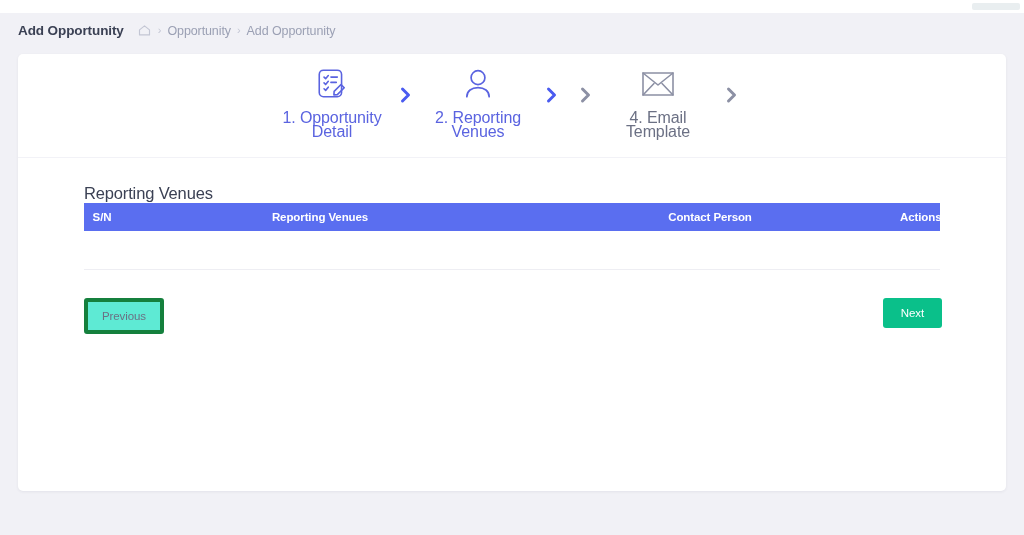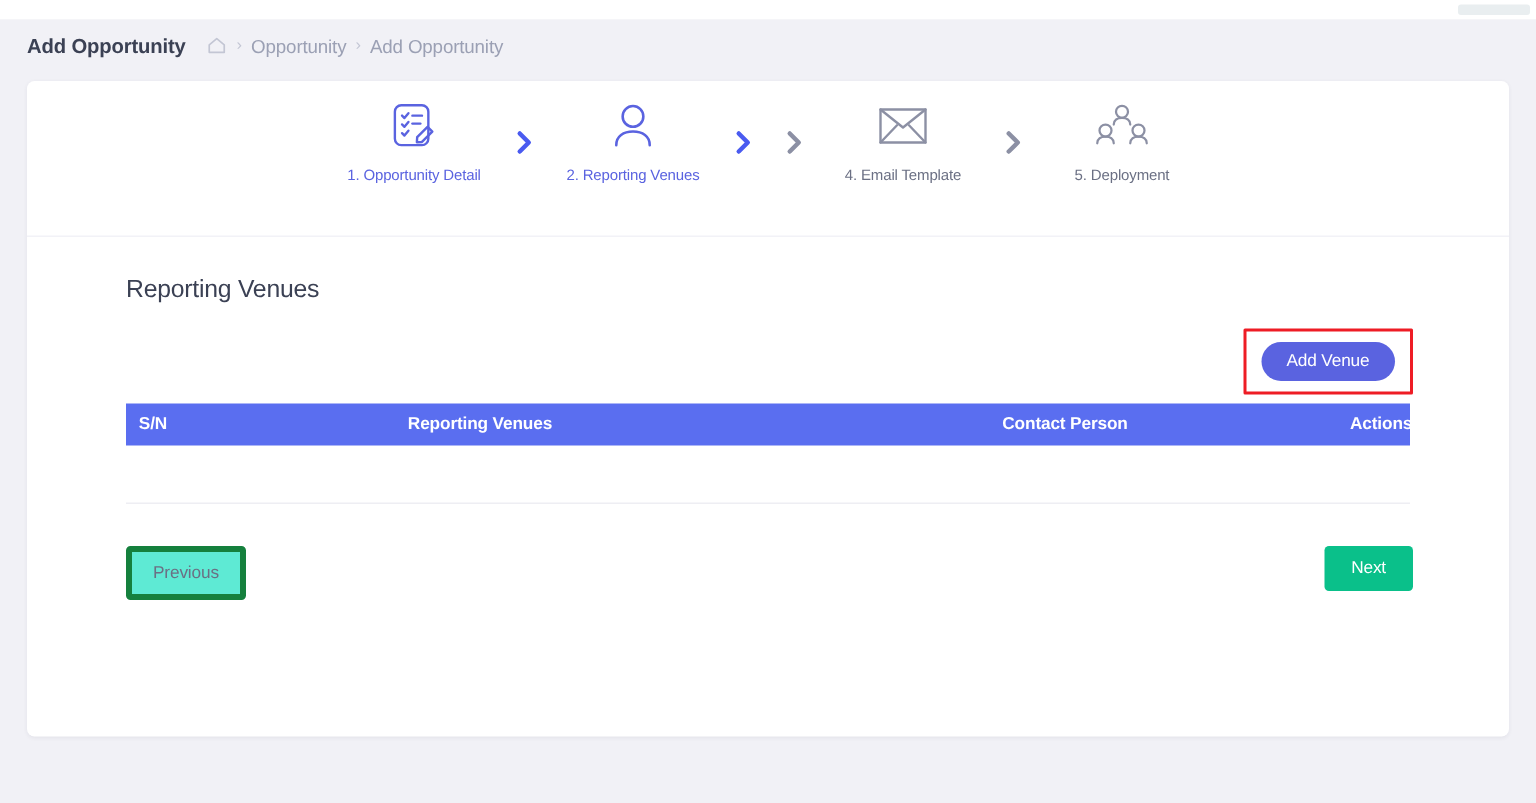--- a/index.html
+++ b/index.html
@@ -133,21 +133,21 @@
     align-items: center;
   }
   .step-icon {
     height: 42px;
     display: flex;
     align-items: center;
     justify-content: center;
   }
   .step-label {
     margin-top: 6px;
-    font-size: 10px;
+    font-size: 16px;
     line-height: 14px;
     text-align: center;
     letter-spacing: -0.1px;
   }
   .step.active .step-label { color: #5a63e0; }
   .step.inactive .step-label { color: #6b7084; }
 
   .step-chevron {
     width: 34px;
     height: 42px;
@@ -336,45 +336,27 @@
         </span>
         <span class="step-label">4. Email Template</span>
       </div>
 
       <div class="step-chevron">
         <svg width="13" height="18" viewBox="0 0 12 18" fill="none" stroke="#8c90a4" stroke-width="3" stroke-linecap="round" stroke-linejoin="round">
           <path d="M3 3 L9 9 L3 15"></path>
         </svg>
       </div>
 
-      <div class="step inactive">
-        <span class="step-icon">
-          <svg width="36" height="30" viewBox="0 0 36 30" fill="none" stroke="#8c90a4" stroke-width="1.5" stroke-linecap="round" stroke-linejoin="round">
-            <circle cx="18" cy="5.5" r="4"></circle>
-            <path d="M12.5 14 C12.5 11 15 9.5 18 9.5 C21 9.5 23.5 11 23.5 14"></path>
-            <circle cx="7" cy="18" r="4"></circle>
-            <path d="M1.5 26.5 C1.5 23.5 4 22 7 22 C10 22 12.5 23.5 12.5 26.5"></path>
-            <circle cx="29" cy="18" r="4"></circle>
-            <path d="M23.5 26.5 C23.5 23.5 26 22 29 22 C32 22 34.5 23.5 34.5 26.5"></path>
-          </svg>
-        </span>
-        <span class="step-label">5. Deployment</span>
-      </div>
 
     </div>
 
     <div class="section">
 
       <div class="section-title">Reporting Venues</div>
 
-      <div class="toolbar">
-        <div class="add-venue-wrap">
-          <button class="add-venue-button">Add Venue</button>
-        </div>
-      </div>
 
       <table class="table">
         <thead>
           <tr>
             <th class="th-sn">S/N</th>
             <th class="th-venue">Reporting Venues</th>
             <th class="th-contact">Contact Person</th>
             <th class="th-actions">Actions</th>
           </tr>
         </thead>

